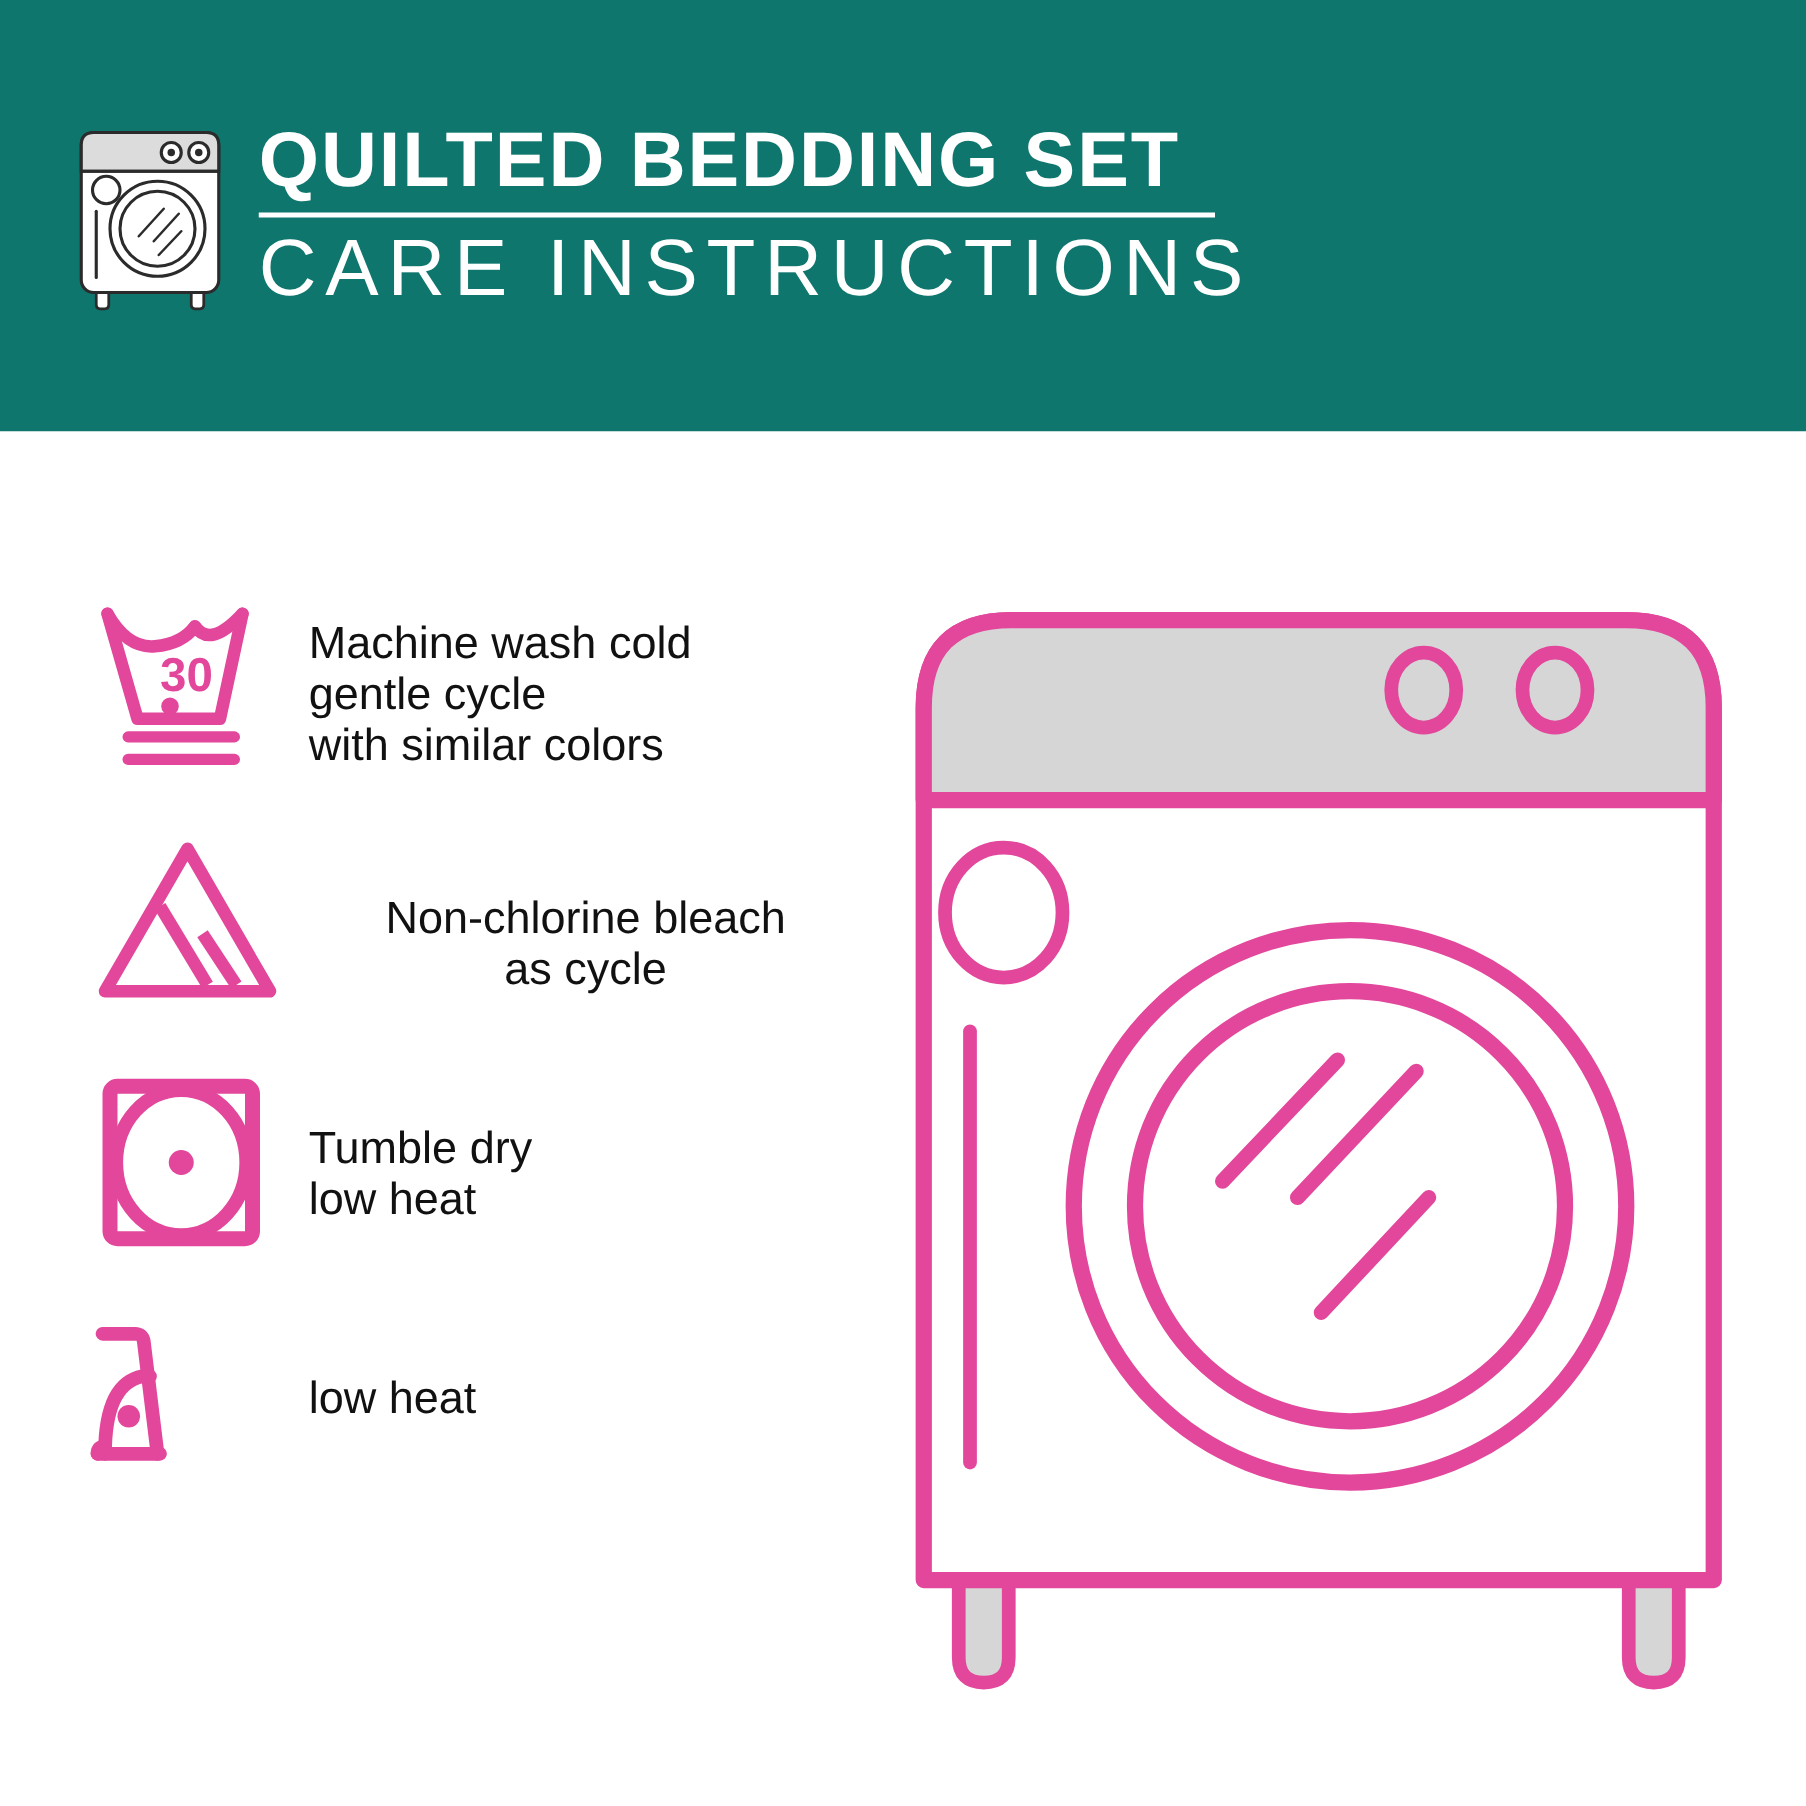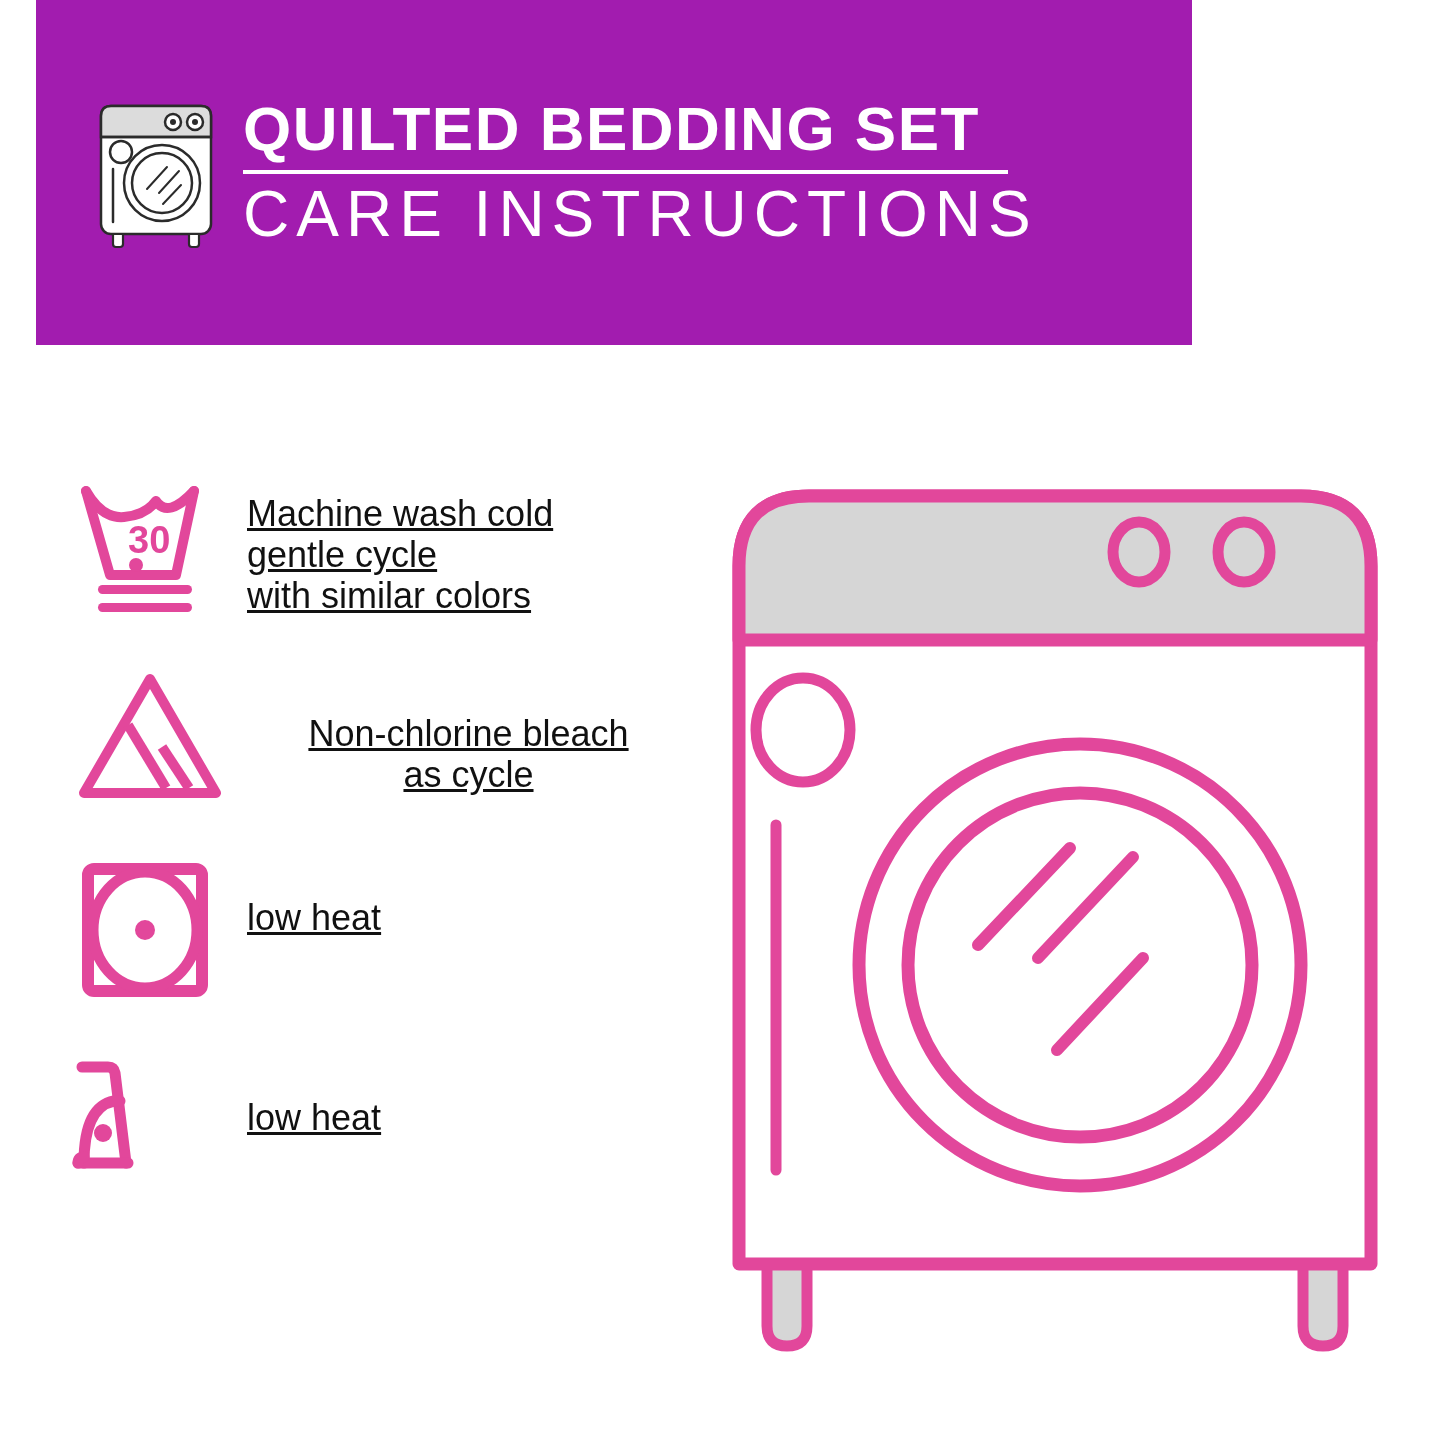--- a/index.html
+++ b/index.html
@@ -16,24 +16,23 @@
     height: 1445px;
     background: #ffffff;
     overflow: hidden;
   }
 
   
   #header-band {
     position: absolute;
     left: 0;
     top: 0;
-    width: 1156px;
+    width: 1445px;
     height: 345px;
-    background: #a21caf;
-    margin-left: 36px;
+    background: #0f766e;
   }
   #header-inner {
     position: absolute;
     left: 55px;
     top: 92px;
     width: 940px;
     height: 175px;
     display: flex;
     align-items: flex-start;
   }
@@ -97,21 +96,20 @@
   }
   .care-icon svg { display: block; }
   .care-text {
     flex: 1 1 auto;
     color: #111111;
     font-size: 36px;
     line-height: 41px;
     font-weight: 400;
     letter-spacing: 0px;
     padding-left: 12px;
-    text-decoration: underline;
   }
   .care-text .ln { display: block; white-space: nowrap; }
   .care-item-1 .care-text { padding-top: 18px; }
   .care-item-2 .care-text { padding-top: 48px; text-align: center; }
   .care-item-3 .care-text { padding-top: 42px; }
   .care-item-4 .care-text { padding-top: 52px; }
 
   
   #washer-illustration {
     position: absolute;
@@ -209,20 +207,21 @@
 
     <div class="care-item care-item-3">
       <div class="care-icon">
         <svg viewBox="0 0 160 150" width="160" height="150" aria-hidden="true">
           <rect x="18" y="14" width="114" height="122" rx="6" ry="6" fill="none" stroke="#e2479b" stroke-width="12"></rect>
           <ellipse cx="75" cy="75" rx="52" ry="58" fill="none" stroke="#e2479b" stroke-width="11"></ellipse>
           <circle cx="75" cy="75" r="10" fill="#e2479b"></circle>
         </svg>
       </div>
       <div class="care-text">
+        <span class="ln">Tumble dry</span>
         <span class="ln">low heat</span>
       </div>
     </div>
 
     <div class="care-item care-item-4">
       <div class="care-icon">
         <svg viewBox="0 0 160 150" width="160" height="150" aria-hidden="true">
 
           <path d="M12 22 L38 22 L40 22 L40 22" fill="none"></path>
           <path d="M12 22 L38 22 Q44 22 45 28 L56 118" fill="none" stroke="#e2479b" stroke-width="11" stroke-linecap="round" stroke-linejoin="round"></path>

